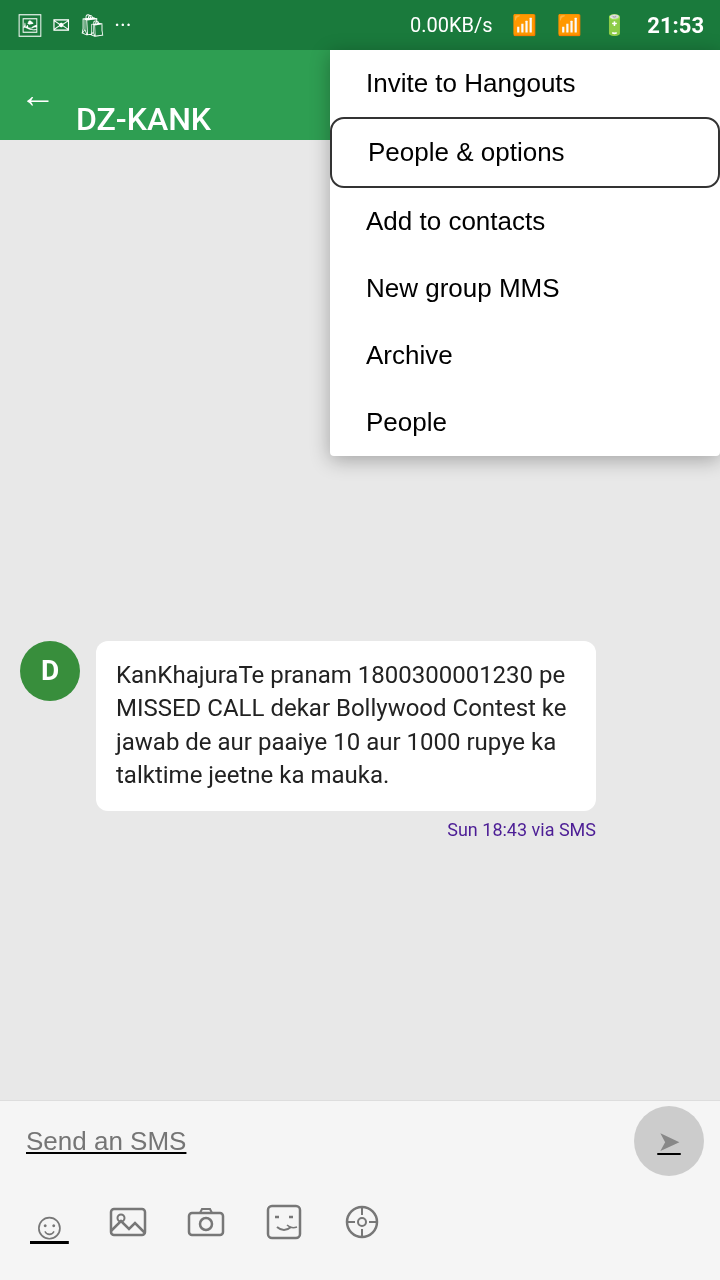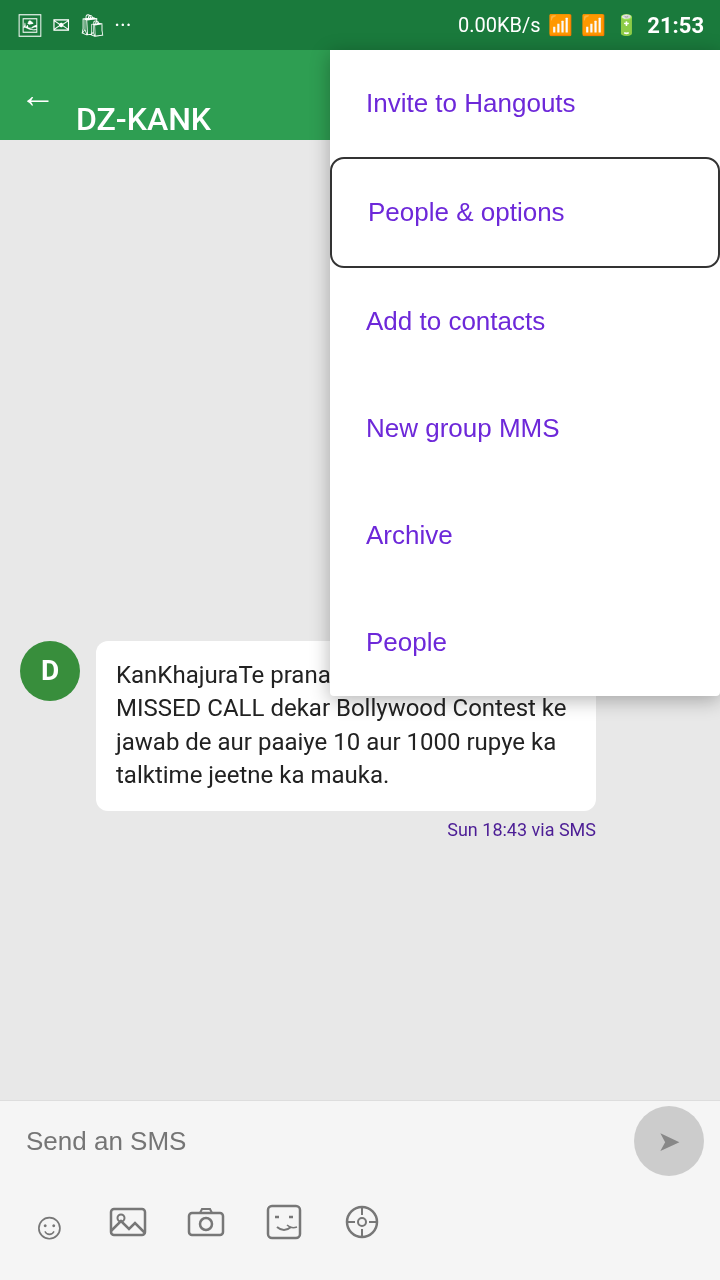--- a/index.html
+++ b/index.html
@@ -25,21 +25,21 @@
       font-size: 22px;
     }
     .status-bar-left {
       display: flex;
       align-items: center;
       gap: 8px;
     }
     .status-bar-right {
       display: flex;
       align-items: center;
-      gap: 8px;
+      gap: 20px;
       font-size: 20px;
     }
     .status-time {
       font-size: 22px;
       font-weight: bold;
       text-align: center;
     }
 
     
     .app-bar {
@@ -114,20 +114,21 @@
 
     
     .input-bar {
       position: absolute;
       bottom: 0;
       left: 0;
       width: 720px;
       height: 180px;
       background: #f5f5f5;
       border-top: 1px solid #ddd;
+      text-decoration: underline;
     }
     .input-row {
       height: 80px;
       display: flex;
       align-items: center;
       padding: 0 16px;
     }
     .sms-input {
       flex: 1;
       font-size: 26px;
@@ -181,23 +182,23 @@
       position: absolute;
       top: 50px;
       right: 0;
       width: 390px;
       background: white;
       box-shadow: 0 4px 20px rgba(0,0,0,0.3);
       z-index: 20;
       border-radius: 0 0 4px 4px;
     }
     .dropdown-item {
-      padding: 38px 36px;
+      padding: 18px 36px;
       font-size: 26px;
-      color: #6d28d9;
+      color: #000000;
       cursor: pointer;
       border: none;
       background: none;
       width: 100%;
       text-align: left;
       display: block;
     }
     .dropdown-item.highlighted {
       background: white;
       border: 2px solid #333;

